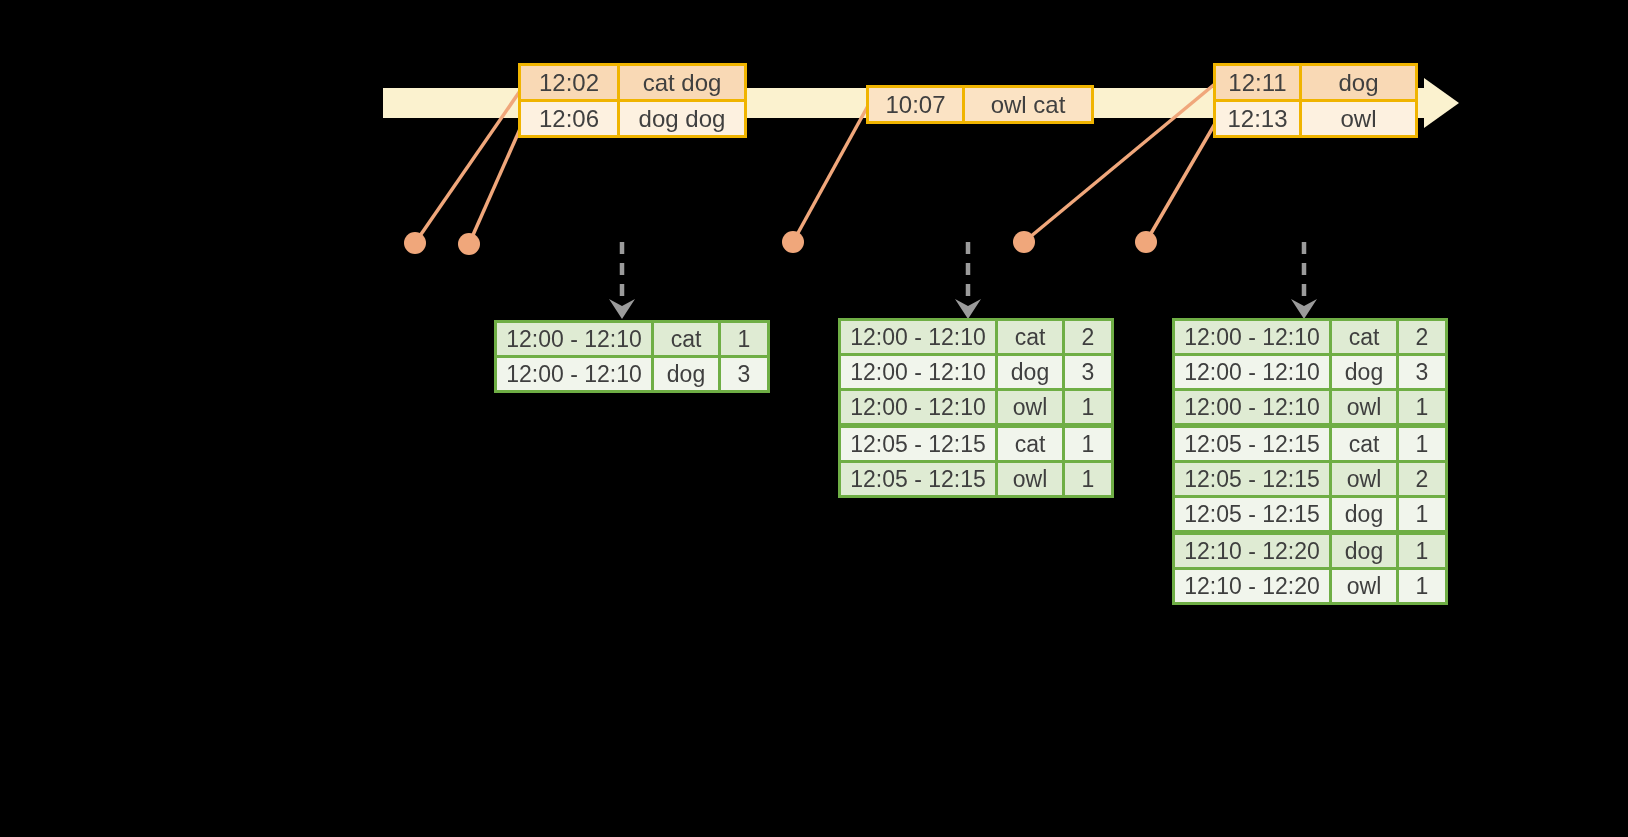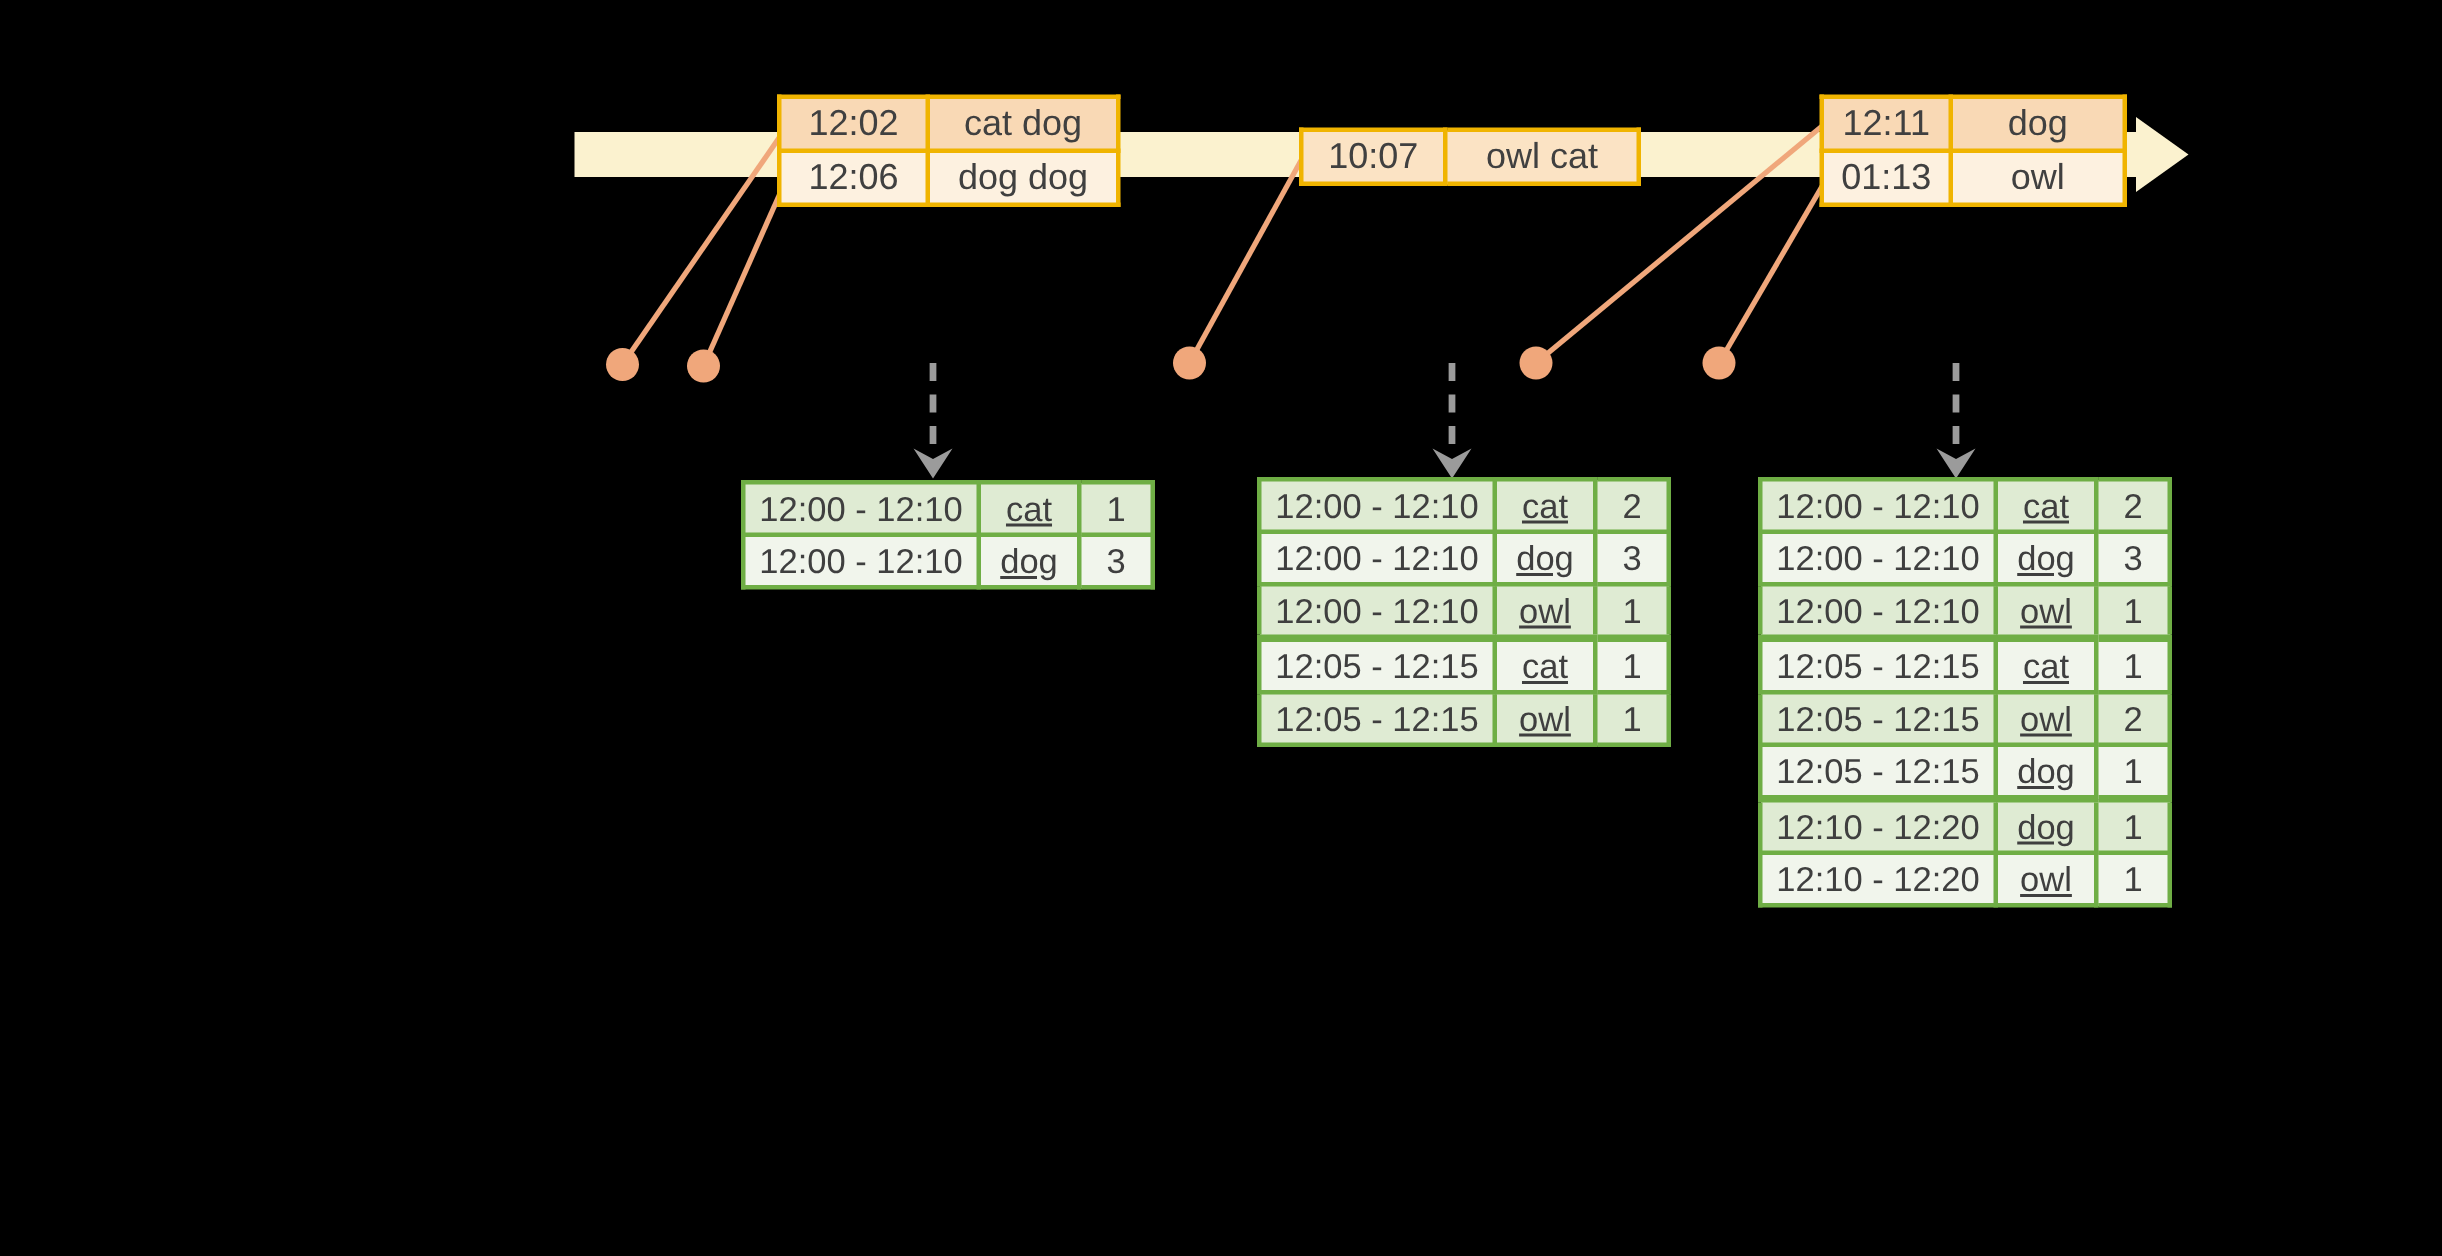--- a/index.html
+++ b/index.html
@@ -55,21 +55,21 @@
     text-align:center;
     vertical-align:middle;
     height:32px;
     padding:0 4px;
     white-space:nowrap;
   }
   .gtable tr.odd  td{background:#DFEBD3;}
   .gtable tr.even td{background:#F1F5EC;}
   .gtable tr.group-start td{border-top-width:5px;}
   .gtable td.window{width:146px;}
-  .gtable td.word{width:56px;text-decoration:underline;}
+  .gtable td.word{width:56px;}
   .gtable td.count{width:38px;}
   .g1{left:494px;top:320px;}
   .g2{left:838px;top:318px;}
   .g3{left:1172px;top:318px;}
 </style>
 </head>
 <body>
 
 <div class="canvas">
 
@@ -132,21 +132,21 @@
   </tbody>
     </table>
 
   <table class="etable t3">
     <tbody>
         <tr class="dark">
       <td class="time">12:11</td>
       <td class="word">dog</td>
     </tr>
     <tr class="light">
-      <td class="time">01:13</td>
+      <td class="time">12:13</td>
       <td class="word">owl</td>
     </tr>
   </tbody>
     </table>
 
   <table class="gtable g1">
     <tbody>
         <tr class="odd">
       <td class="window">12:00 - 12:10</td>
       <td class="word">cat</td>

